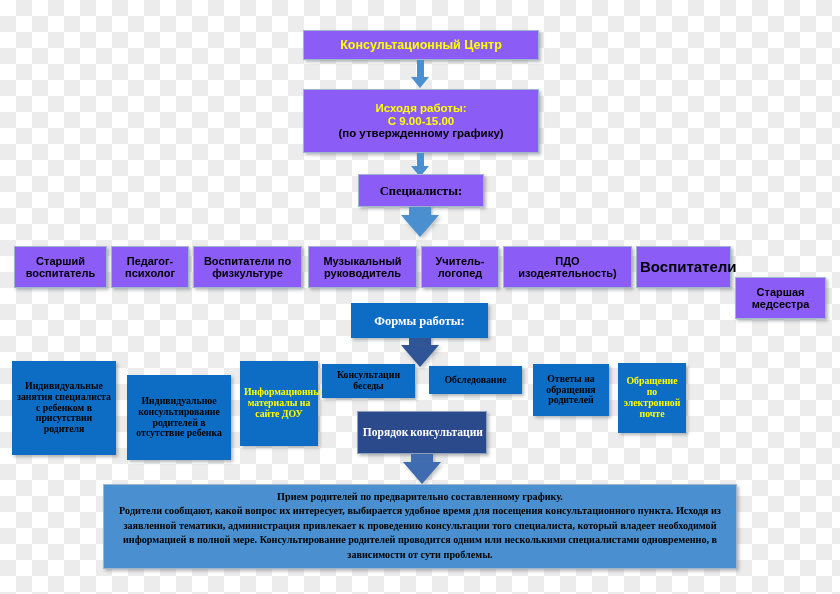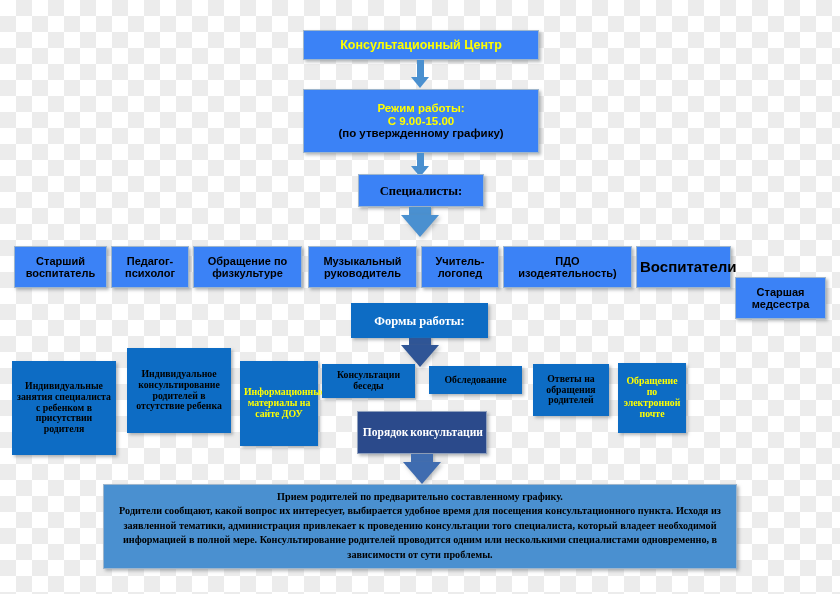--- a/index.html
+++ b/index.html
@@ -36,21 +36,21 @@
     line-height: 1.12;
     color: #000000;
     background: #4a90d0;
     border: 1px solid #9fb6cc;
     box-shadow: 2px 2px 3px rgba(120,125,130,0.55);
     padding: 2px 3px;
   }
   .box span { display: block; width: 100%; }
 
   
-  .lightblue { background: #3b82f6; }
+  .lightblue { background: #8b5cf6; }
   
   .deepblue  { background: #0d6cc4; border: 1px solid #0d6cc4; }
   
   .navy      { background: #2b4a8b; border: 1px solid #8fa0bd; }
 
   .yellow { color: #ffff00; }
   .white  { color: #ffffff; }
 
   .sans { font-family: "Liberation Sans", sans-serif; }
   .serif { font-family: "Liberation Serif", serif; }
@@ -113,21 +113,21 @@
 <div id="canvas">
 
   <div class="box lightblue sans b" style="left:303px; top:30px; width:236px; height:30px; font-size:12.5px;">
     <span class="yellow">Консультационный Центр</span>
   </div>
 
   <div class="stem" style="left:417px; top:60px; width:7px; height:19px;"></div>
   <div class="head-small" style="left:411px; top:77px;"></div>
 
   <div class="box lightblue sans b" style="left:303px; top:89px; width:236px; height:64px; font-size:11.5px; flex-direction:column; justify-content:center;">
-    <span class="yellow">Режим работы:</span>
+    <span class="yellow">Исходя работы:</span>
     <span class="yellow">С 9.00-15.00</span>
     <span style="color:#000000;">(по утвержденному графику)</span>
   </div>
 
   <div class="stem" style="left:417px; top:153px; width:7px; height:15px;"></div>
   <div class="head-small" style="left:411px; top:166px;"></div>
 
   <div class="box lightblue serif b" style="left:358px; top:174px; width:126px; height:33px; font-size:12.5px;">
     <span>Специалисты:</span>
   </div>
@@ -135,21 +135,21 @@
   <div class="stem-wide" style="left:409px; top:207px; width:22px; height:9px;"></div>
   <div class="head-big" style="left:401px; top:215px;"></div>
 
   <div class="box lightblue sans b" style="left:14px; top:246px; width:93px; height:42px; font-size:11px;">
     <span>Старший воспитатель</span>
   </div>
   <div class="box lightblue sans b" style="left:111px; top:246px; width:78px; height:42px; font-size:11px;">
     <span>Педагог-психолог</span>
   </div>
   <div class="box lightblue sans b" style="left:193px; top:246px; width:109px; height:42px; font-size:11px;">
-    <span>Обращение по физкультуре</span>
+    <span>Воспитатели по физкультуре</span>
   </div>
   <div class="box lightblue sans b" style="left:308px; top:246px; width:109px; height:42px; font-size:11px;">
     <span>Музыкальный руководитель</span>
   </div>
   <div class="box lightblue sans b" style="left:421px; top:246px; width:78px; height:42px; font-size:11px;">
     <span>Учитель-логопед</span>
   </div>
   <div class="box lightblue sans b" style="left:503px; top:246px; width:129px; height:42px; font-size:11px;">
     <span>ПДО изодеятельность)</span>
   </div>
@@ -163,21 +163,21 @@
   <div class="box deepblue serif b" style="left:351px; top:303px; width:137px; height:35px; font-size:12.5px;">
     <span class="white">Формы работы:</span>
   </div>
 
   <div class="stem-wide" style="left:409px; top:338px; width:22px; height:8px; background:#2f5596;"></div>
   <div class="head-big-dark" style="left:401px; top:345px;"></div>
 
   <div class="box deepblue serif b" style="left:12px; top:361px; width:104px; height:94px; font-size:9.8px;">
     <span>Индивидуальные занятия специалиста с ребенком в присутствии родителя</span>
   </div>
-  <div class="box deepblue serif b" style="left:127px; top:348px; width:104px; height:85px; font-size:9.8px;">
+  <div class="box deepblue serif b" style="left:127px; top:375px; width:104px; height:85px; font-size:9.8px;">
     <span>Индивидуальное консультирование родителей в отсутствие ребенка</span>
   </div>
   <div class="box deepblue serif b" style="left:240px; top:361px; width:78px; height:85px; font-size:9.8px;">
     <span class="yellow">Информационные материалы на сайте ДОУ</span>
   </div>
   <div class="box deepblue serif b" style="left:322px; top:364px; width:93px; height:34px; font-size:9.8px;">
     <span>Консультации беседы</span>
   </div>
   <div class="box deepblue serif b" style="left:429px; top:366px; width:93px; height:28px; font-size:9.8px;">
     <span>Обследование</span>

